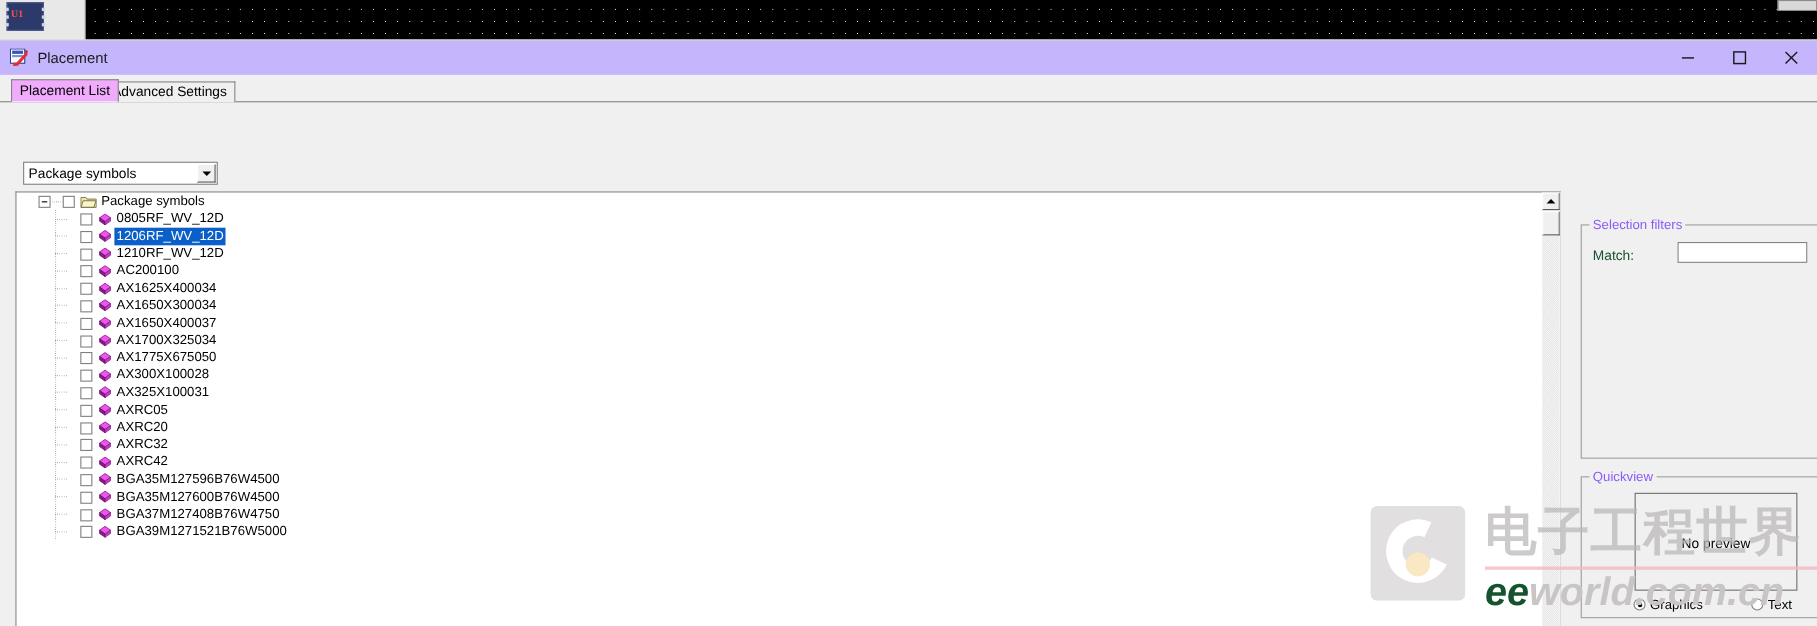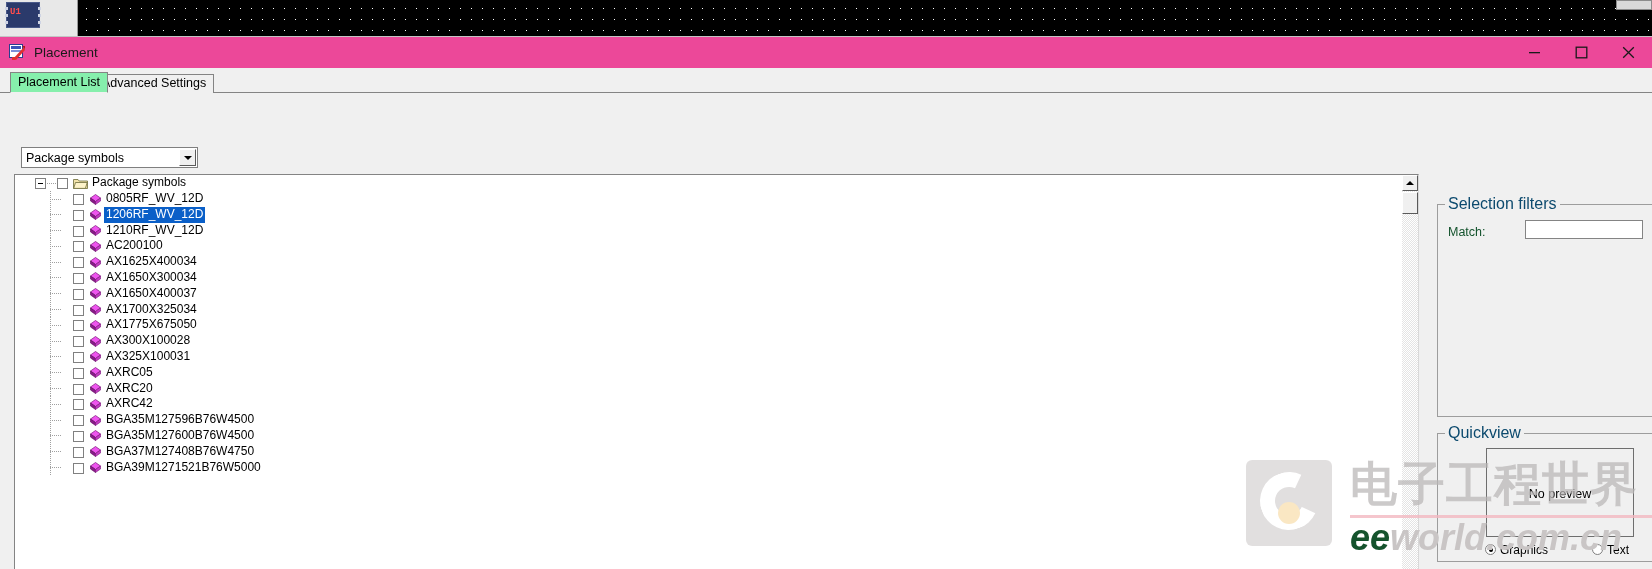--- a/index.html
+++ b/index.html
@@ -50,21 +50,21 @@
     background: #2b3a6b;
     border: 1px solid #4a5a8a;
     box-sizing: border-box;
   }
   #pcb-component-u1 .u1-label {
     position: absolute;
     left: 3px; top: 4px;
     color: #ff4d4d;
     font-size: 9px;
     font-weight: bold;
-    font-family: Liberation Mono, monospace;
+    font-family: Liberation Serif, serif;
     letter-spacing: 0px;
   }
   #pcb-component-u1 .pin {
     position: absolute;
     width: 3px; height: 3px;
     background: #cfd4e3;
   }
   #pcb-canvas-scrollbar {
     position: absolute;
     right: 0; top: 0;
@@ -82,21 +82,21 @@
     background: #f0f0f0;
     border-top: 1px solid #c4c4c4;
     box-sizing: border-box;
   }
 
   
   #placement-titlebar {
     position: absolute;
     left: 0; top: 0;
     width: 1652px; height: 31px;
-    background: #ec4899;
+    background: #c4b5fd;
     box-sizing: border-box;
   }
   #placement-app-icon {
     position: absolute;
     left: 9px; top: 7px;
     width: 17px; height: 17px;
   }
   #placement-title-text {
     position: absolute;
     left: 34px; top: 7px;
@@ -136,21 +136,21 @@
     font-size: 12.5px;
     line-height: 17px;
     padding: 0 7px;
     white-space: nowrap;
     color: #000;
   }
   #tab-placement-list {
     left: 10px;
     top: 4px;
     height: 21px;
-    background: #86efac;
+    background: #f0abfc;
     z-index: 3;
     border-bottom: 1px solid #f0f0f0;
     line-height: 19px;
   }
   #tab-advanced-settings {
     left: 94px;
     background: #f0f0f0;
     z-index: 2;
   }
   #tab-underline {
@@ -358,23 +358,23 @@
   .group-box {
     position: absolute;
     border: 1px solid #9d9d9d;
     box-sizing: border-box;
   }
   .group-box > .group-legend {
     position: absolute;
     top: -8px; left: 7px;
     background: #f0f0f0;
     padding: 0 3px;
-    font-size: 16px;
+    font-size: 12px;
     line-height: 14px;
-    color: #0c4a6e;
+    color: #8b5cf6;
     white-space: nowrap;
   }
   #selection-filters-group {
     left: 1437px; top: 111px;
     width: 232px; height: 213px;
   }
   #match-label {
     position: absolute;
     left: 10px; top: 19px;
     font-size: 12.5px;
@@ -749,20 +749,31 @@
             </div>
             <div class="tree-row child">
               <span class="tree-indent-guide"></span>
               <span class="row-connector"></span>
               <span class="node-checkbox"></span>
               <span class="pkg-icon"><svg width="11" height="11" viewBox="0 0 11 11">
                   <path d="M5.5 0.5 L10.5 4 L5.5 7.5 L0.5 4 Z" fill="#ee55ee" stroke="#7a147a" stroke-width="0.7"></path>
                   <path d="M0.5 4 L5.5 7.5 L5.5 10.5 L0.5 7 Z" fill="#8a1a8a" stroke="#5a0a5a" stroke-width="0.6"></path>
                   <path d="M10.5 4 L5.5 7.5 L5.5 10.5 L10.5 7 Z" fill="#c43ac4" stroke="#7a147a" stroke-width="0.6"></path>
                 </svg></span>
+              <span class="node-label">AXRC32</span>
+            </div>
+            <div class="tree-row child">
+              <span class="tree-indent-guide"></span>
+              <span class="row-connector"></span>
+              <span class="node-checkbox"></span>
+              <span class="pkg-icon"><svg width="11" height="11" viewBox="0 0 11 11">
+                  <path d="M5.5 0.5 L10.5 4 L5.5 7.5 L0.5 4 Z" fill="#ee55ee" stroke="#7a147a" stroke-width="0.7"></path>
+                  <path d="M0.5 4 L5.5 7.5 L5.5 10.5 L0.5 7 Z" fill="#8a1a8a" stroke="#5a0a5a" stroke-width="0.6"></path>
+                  <path d="M10.5 4 L5.5 7.5 L5.5 10.5 L10.5 7 Z" fill="#c43ac4" stroke="#7a147a" stroke-width="0.6"></path>
+                </svg></span>
               <span class="node-label">AXRC42</span>
             </div>
             <div class="tree-row child">
               <span class="tree-indent-guide"></span>
               <span class="row-connector"></span>
               <span class="node-checkbox"></span>
               <span class="pkg-icon"><svg width="11" height="11" viewBox="0 0 11 11">
                   <path d="M5.5 0.5 L10.5 4 L5.5 7.5 L0.5 4 Z" fill="#ee55ee" stroke="#7a147a" stroke-width="0.7"></path>
                   <path d="M0.5 4 L5.5 7.5 L5.5 10.5 L0.5 7 Z" fill="#8a1a8a" stroke="#5a0a5a" stroke-width="0.6"></path>
                   <path d="M10.5 4 L5.5 7.5 L5.5 10.5 L10.5 7 Z" fill="#c43ac4" stroke="#7a147a" stroke-width="0.6"></path>

